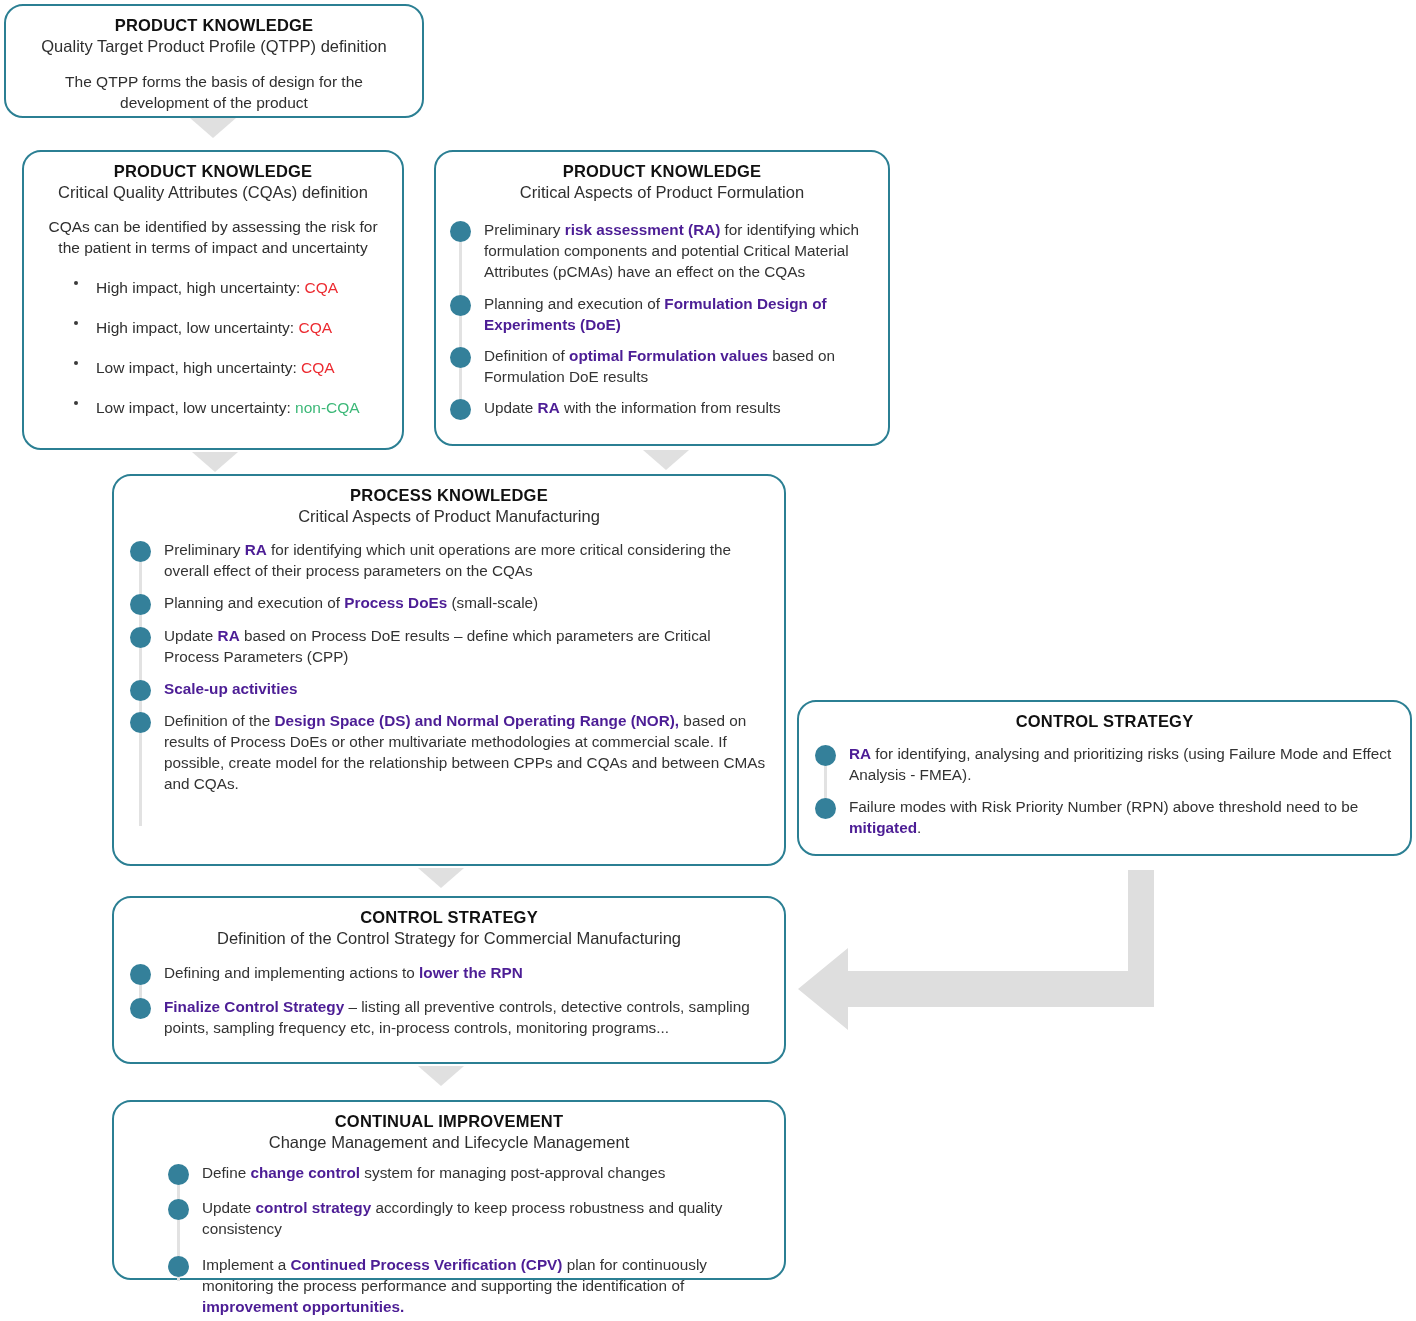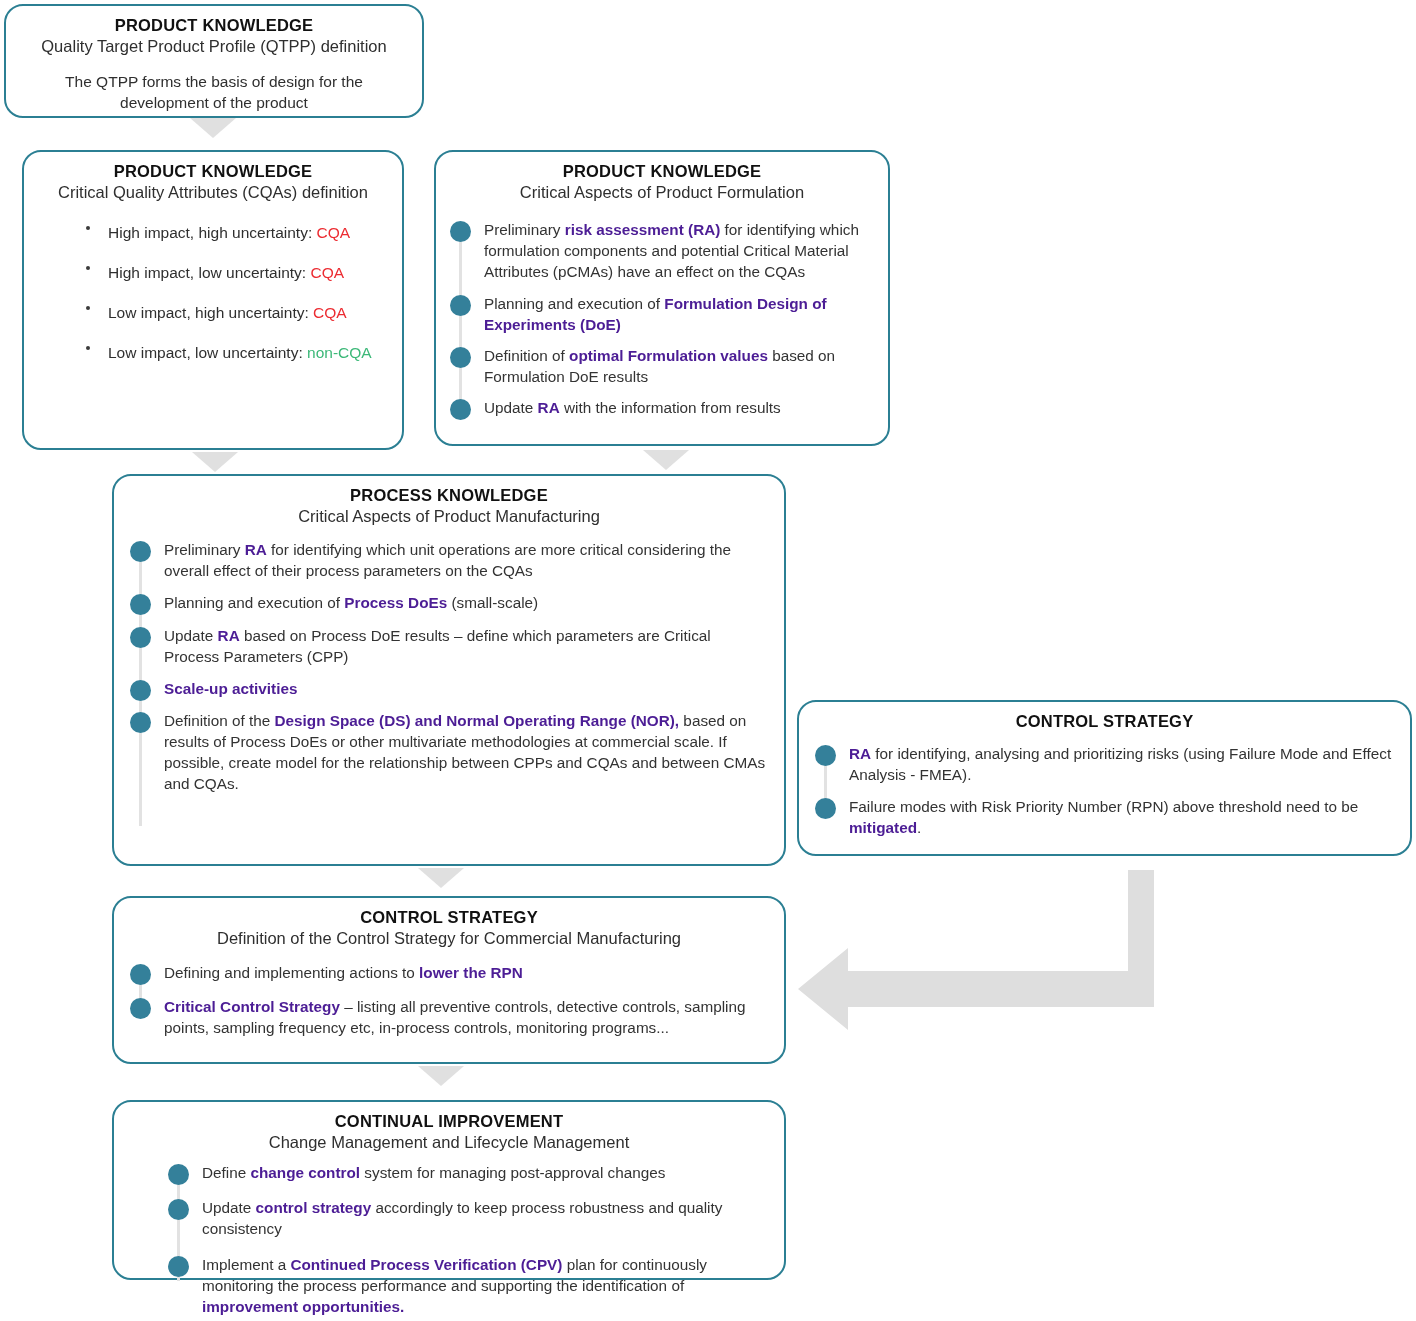--- a/index.html
+++ b/index.html
@@ -37,21 +37,21 @@
     color:#2f2f2f;
     line-height:1.3;
   }
   .body-text{
     text-align:center;
     font-size:15.5px;
     color:#2f2f2f;
     line-height:1.36;
   }
   .plain-bullets{
-    margin:16px;
+    margin:4px;
     padding:0;
     list-style:none;
   }
   .plain-bullets li{
     position:relative;
     font-size:15.5px;
     color:#2f2f2f;
     padding-left:30px;
     margin-bottom:19px;
     line-height:1.35;
@@ -119,20 +119,21 @@
     <div class="hdr">PRODUCT KNOWLEDGE</div>
     <div class="sub">Quality Target Product Profile (QTPP) definition</div>
     <div class="body-text" style="margin-top:14px; padding:0 26px;text-align:center;">The QTPP forms the basis of design for the development of the product</div>
   </div>
 
   <div class="arrow-down" style="left:190px; top:118px;"></div>
 
   <div class="box" style="left:22px; top:150px; width:382px; height:300px; padding:9px 10px 0 10px;">
     <div class="hdr">PRODUCT KNOWLEDGE</div>
     <div class="sub">Critical Quality Attributes (CQAs) definition</div>
+    <div class="body-text" style="margin-top:13px; padding:0 6px;">CQAs can be identified by assessing the risk for the patient in terms of impact and uncertainty</div>
     <ul class="plain-bullets" style="margin-top:20px; padding-left:28px;">
       <li>
         <span class="dot"></span>
         <span>High impact, high uncertainty: </span><span class="cqa-red">CQA</span>
       </li>
       <li>
         <span class="dot"></span>
         <span>High impact, low uncertainty: </span><span class="cqa-red">CQA</span>
       </li>
       <li>
@@ -226,21 +227,21 @@
     <div class="hdr">CONTROL STRATEGY</div>
     <div class="sub">Definition of the Control Strategy for Commercial Manufacturing</div>
     <ul class="tl" style="margin-top:13px;">
       <div class="rail" style="top:12px; height:42px;"></div>
       <li style="margin-bottom:13px;">
         <span class="bullet"></span>
         <span>Defining and implementing actions to <b>lower the RPN</b></span>
       </li>
       <li>
         <span class="bullet"></span>
-        <span><b>Critical Control Strategy</b> – listing all preventive controls, detective controls, sampling points, sampling frequency etc, in-process controls, monitoring programs...</span>
+        <span><b>Finalize Control Strategy</b> – listing all preventive controls, detective controls, sampling points, sampling frequency etc, in-process controls, monitoring programs...</span>
       </li>
     </ul>
   </div>
 
   <div class="arrow-down" style="left:418px; top:1066px;"></div>
 
   <div class="box" style="left:112px; top:1100px; width:674px; height:180px; padding:9px 16px 0 16px;">
     <div class="hdr">CONTINUAL IMPROVEMENT</div>
     <div class="sub">Change Management and Lifecycle Management</div>
     <ul class="tl" style="margin-top:9px; padding-left:38px;">

